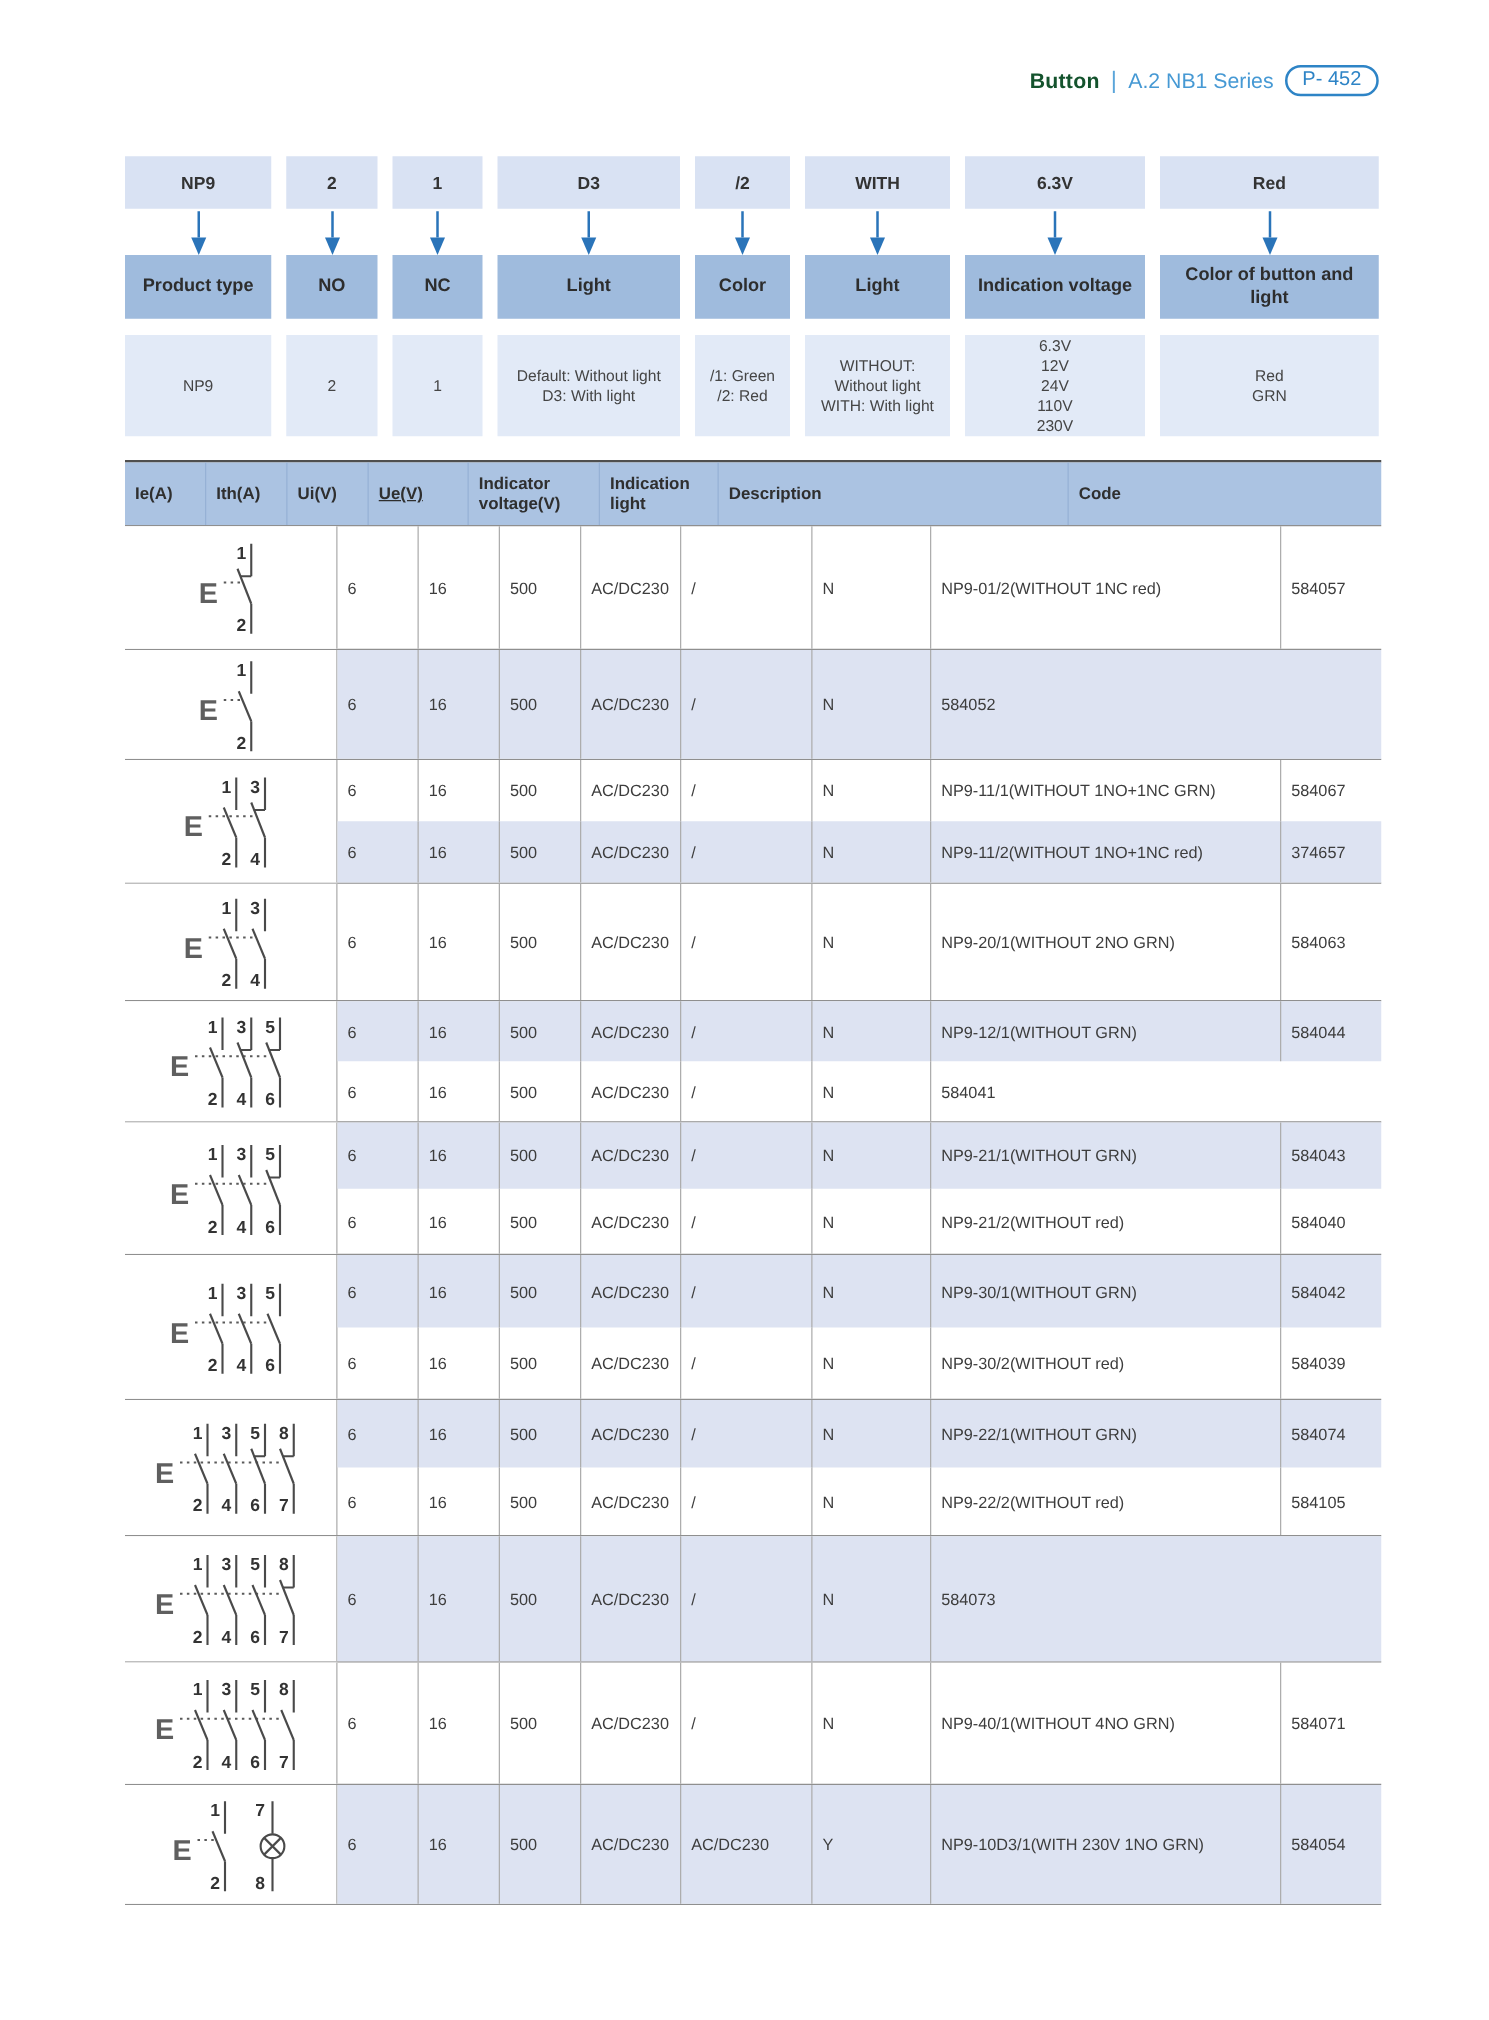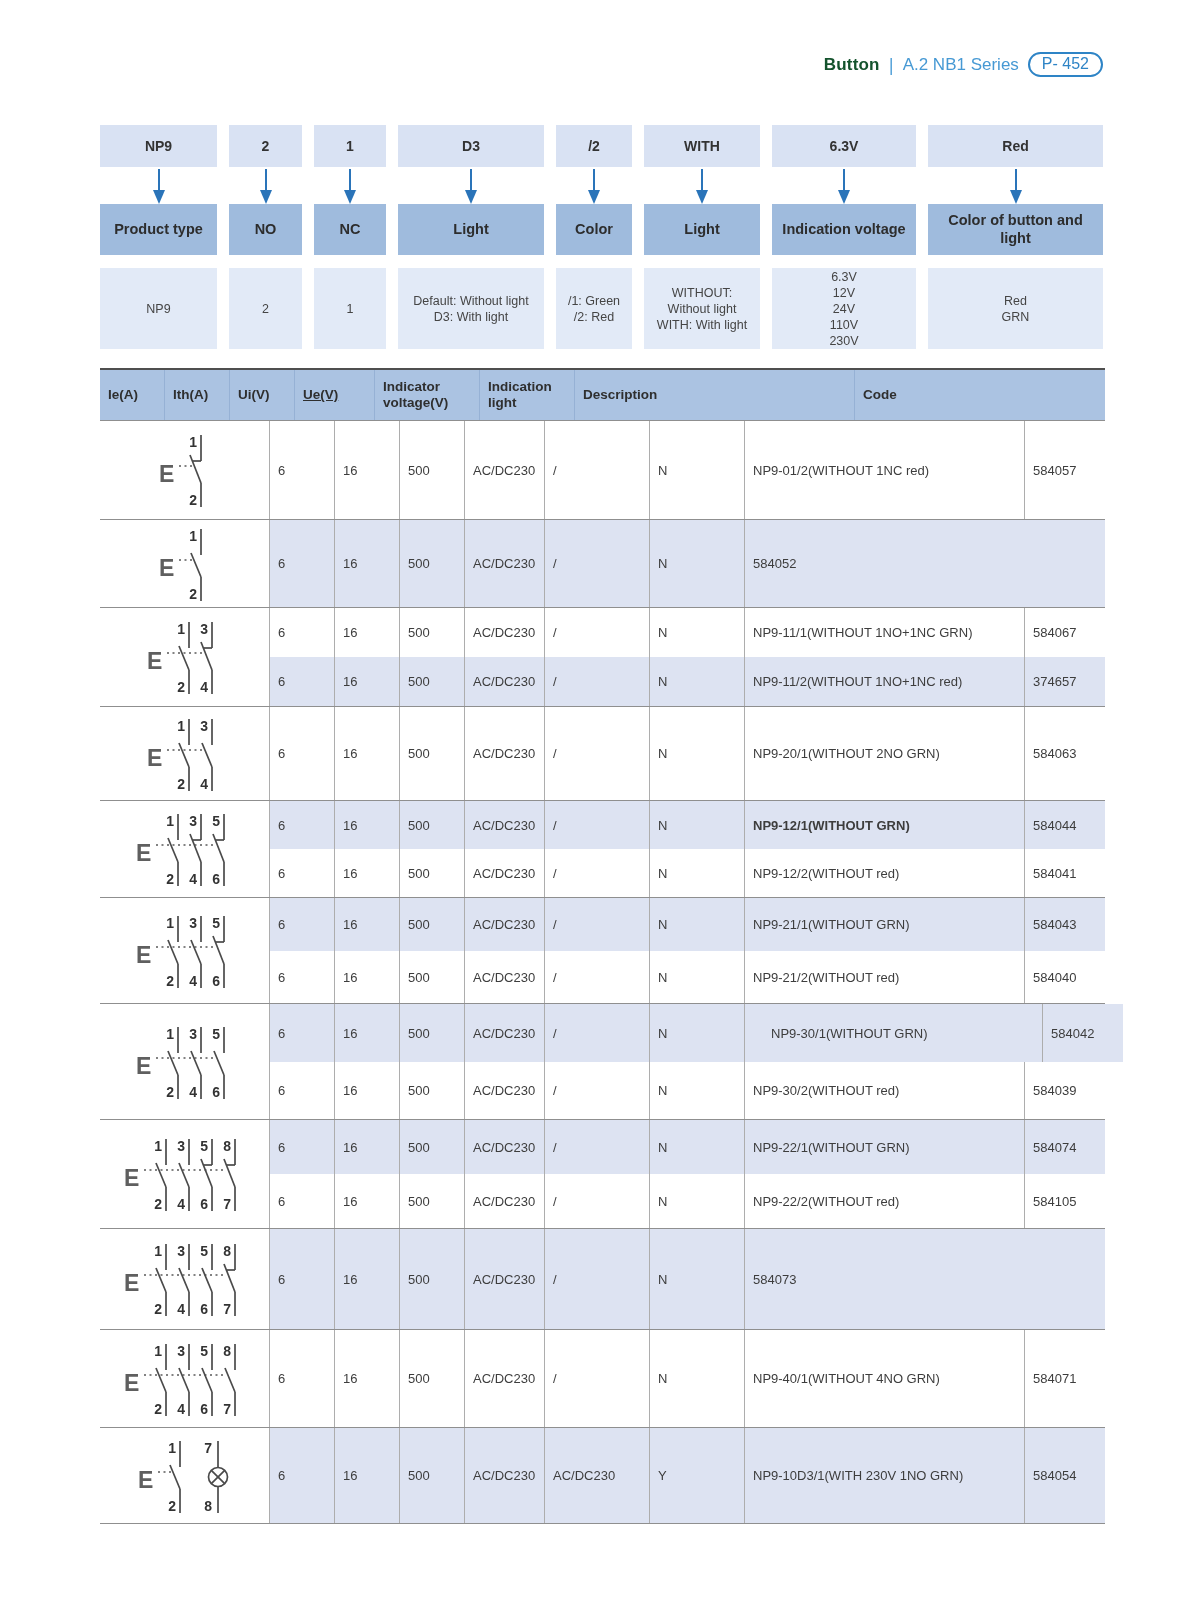--- a/index.html
+++ b/index.html
@@ -314,31 +314,30 @@
           </svg>
         </div>
         <div class="rows">
           <div class="row shaded" style="height: 48px;">
             <div class="cell" style="width: 65px; flex: 0 0 auto;">6</div>
             <div class="cell" style="width: 65px; flex: 0 0 auto;">16</div>
             <div class="cell" style="width: 65px; flex: 0 0 auto;">500</div>
             <div class="cell" style="width: 80px; flex: 0 0 auto;">AC/DC230</div>
             <div class="cell" style="width: 105px; flex: 0 0 auto;">/</div>
             <div class="cell" style="width: 95px; flex: 0 0 auto;">N</div>
-            <div class="cell" style="width: 280px; flex: 0 0 auto; font-weight: bold;">NP9-12/1(WITHOUT GRN)</div>
+            <div class="cell" style="width: 280px; flex: 0 0 auto;">NP9-12/1(WITHOUT GRN)</div>
             <div class="cell" style="width: 80px; flex: 0 0 auto;">584044</div>
           </div>
           <div class="row" style="height: 48px;">
             <div class="cell" style="width: 65px; flex: 0 0 auto;">6</div>
             <div class="cell" style="width: 65px; flex: 0 0 auto;">16</div>
             <div class="cell" style="width: 65px; flex: 0 0 auto;">500</div>
             <div class="cell" style="width: 80px; flex: 0 0 auto;">AC/DC230</div>
             <div class="cell" style="width: 105px; flex: 0 0 auto;">/</div>
             <div class="cell" style="width: 95px; flex: 0 0 auto;">N</div>
-            <div class="cell" style="width: 280px; flex: 0 0 auto;">NP9-12/2(WITHOUT red)</div>
             <div class="cell" style="width: 80px; flex: 0 0 auto;">584041</div>
           </div>
         </div>
       </div>
       <div class="group">
         <div class="diagram-cell">
           <svg width="106" height="84" viewBox="0 0 106 84">
             <text class="e-label" x="4" y="54">E</text>
             <line class="dots" x1="24" y1="38" x2="83" y2="38" stroke-dasharray="2 3.5"></line>
             <text x="42" y="19" text-anchor="end">1</text>
@@ -405,21 +404,21 @@
           </svg>
         </div>
         <div class="rows">
           <div class="row shaded" style="height: 58px;">
             <div class="cell" style="width: 65px; flex: 0 0 auto;">6</div>
             <div class="cell" style="width: 65px; flex: 0 0 auto;">16</div>
             <div class="cell" style="width: 65px; flex: 0 0 auto;">500</div>
             <div class="cell" style="width: 80px; flex: 0 0 auto;">AC/DC230</div>
             <div class="cell" style="width: 105px; flex: 0 0 auto;">/</div>
             <div class="cell" style="width: 95px; flex: 0 0 auto;">N</div>
-            <div class="cell" style="width: 280px; flex: 0 0 auto; margin-left: 18px;">NP9-30/1(WITHOUT GRN)</div>
+            <div class="cell" style="width: 280px; flex: 0 0 auto;">NP9-30/1(WITHOUT GRN)</div>
             <div class="cell" style="width: 80px; flex: 0 0 auto;">584042</div>
           </div>
           <div class="row" style="height: 57px;">
             <div class="cell" style="width: 65px; flex: 0 0 auto;">6</div>
             <div class="cell" style="width: 65px; flex: 0 0 auto;">16</div>
             <div class="cell" style="width: 65px; flex: 0 0 auto;">500</div>
             <div class="cell" style="width: 80px; flex: 0 0 auto;">AC/DC230</div>
             <div class="cell" style="width: 105px; flex: 0 0 auto;">/</div>
             <div class="cell" style="width: 95px; flex: 0 0 auto;">N</div>
             <div class="cell" style="width: 280px; flex: 0 0 auto;">NP9-30/2(WITHOUT red)</div>

